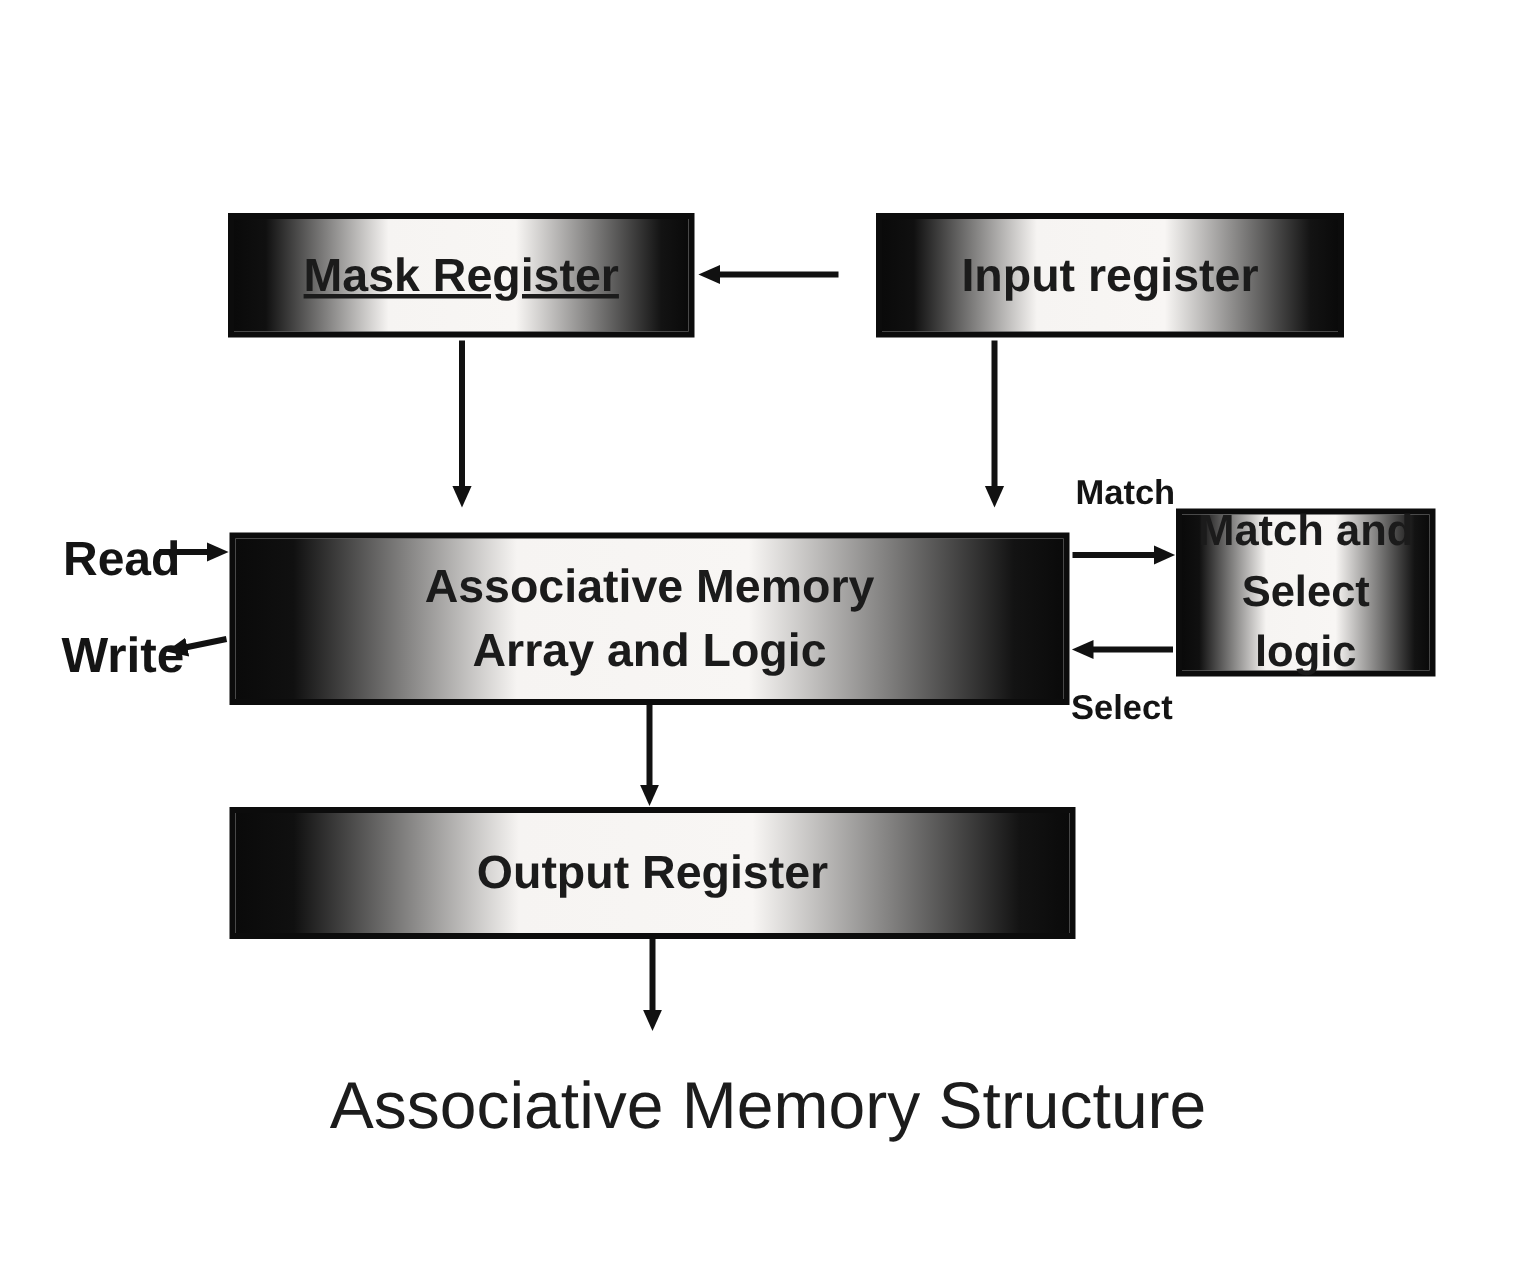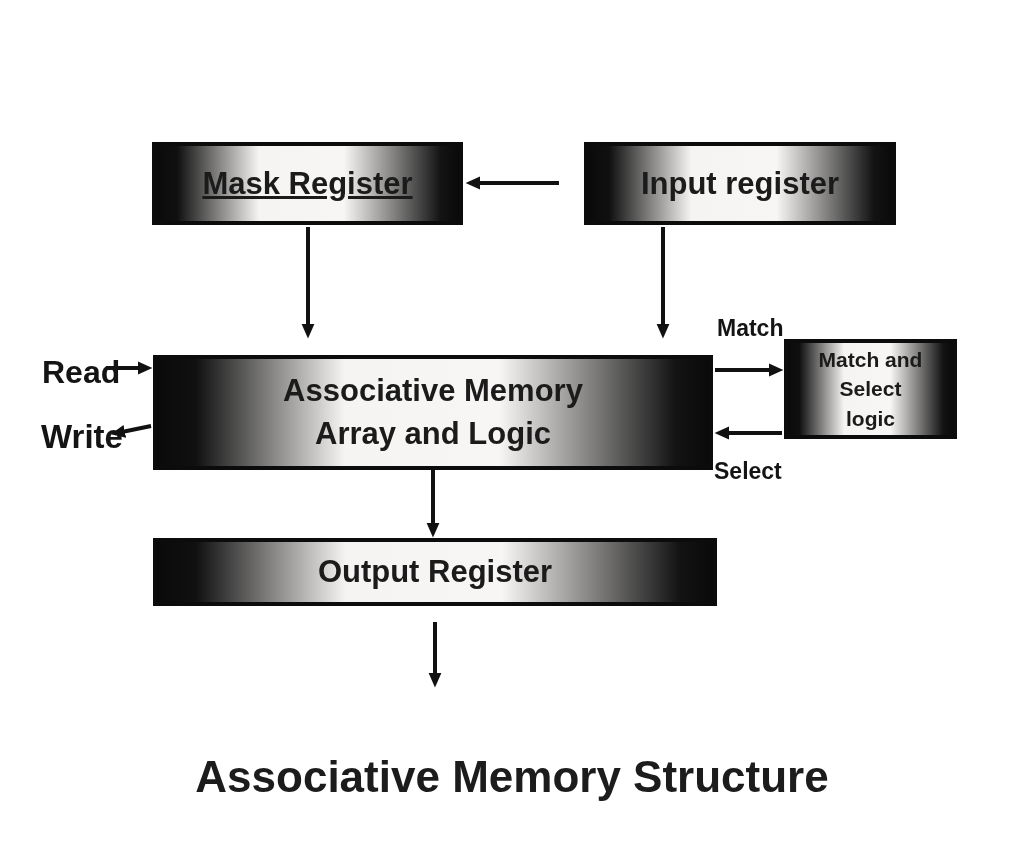--- a/index.html
+++ b/index.html
@@ -10,31 +10,31 @@
   .gbox {
     position:absolute; box-sizing:border-box;
     border:4px solid #0c0c0c;
     background:linear-gradient(90deg,#0a0a0a 0%,#101010 7%,#f6f4f2 34%,#f8f6f4 62%,#131313 94%,#0a0a0a 100%);
     display:flex; flex-direction:column; align-items:center; justify-content:center;
     color:#1b1b1b; font-weight:bold; text-align:center;
   }
   .box-mask   { left:152px; top:142px; width:311px; height:83px;  font-size:31px;text-decoration:underline; }
   .box-input  { left:584px; top:142px; width:312px; height:83px;  font-size:31px; }
   .box-am     { left:153px; top:340px; width:560px; height:115px; font-size:31px; line-height:1.38;margin-top:15px; }
-  .box-msl    { left:784px; top:339px; width:173px; height:100px; font-size:21px; line-height:1.4; }
-  .box-output { left:153px; top:538px; width:564px; height:68px;  font-size:31px; }
+  .box-msl    { left:784px; top:339px; width:173px; height:112px; font-size:29px; line-height:1.4; }
+  .box-output { left:153px; top:538px; width:564px; height:88px;  font-size:31px; }
   .lbl { position:absolute; color:#141414; font-weight:bold; white-space:nowrap; }
   .lbl-read   { left:42px;  top:354px; font-size:32px; }
   .lbl-write  { left:41px;  top:418px; font-size:33px; }
   .lbl-match  { left:717px; top:315px; font-size:23px; }
   .lbl-select { left:714px; top:458px; font-size:23px; }
   .lbl-output { left:377px; top:691px; width:118px; text-align:center; font-size:30px; }
   .title {
-    position:absolute; left:0; top:752px; width:1024px; text-align:center;
-    font-size:44px; font-weight:bold; color:#1c1c1c;
+    position:absolute; left:0; top:713px; width:1024px; text-align:center;
+    font-size:44px; font-weight:normal; color:#1c1c1c;
   }
   svg.arrows { position:absolute; left:0; top:0; width:1024px; height:853px; }
   svg.arrows line, svg.arrows path.edge { stroke:#111111; stroke-width:4; fill:none; }
 </style>
 </head>
 <body>
 
 <div class="canvas">
 
   <svg class="arrows" viewBox="0 0 1024 853" xmlns="http://www.w3.org/2000/svg">

